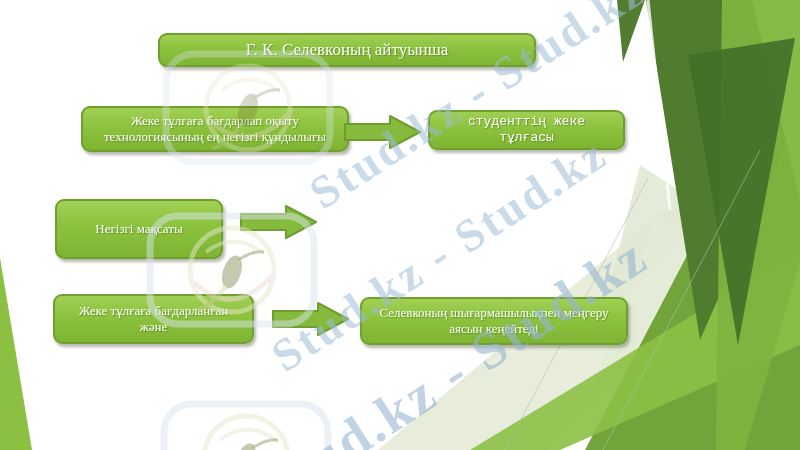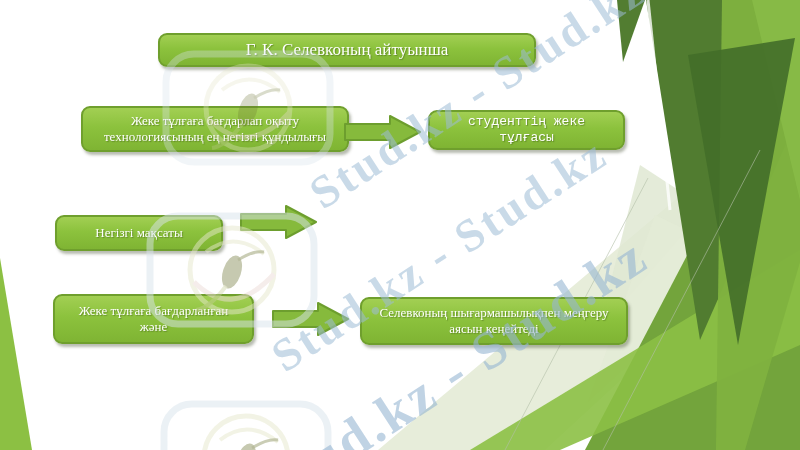--- a/index.html
+++ b/index.html
@@ -84,21 +84,21 @@
     <div class="gbox" style="left:53px;top:106px;width:268px;height:46px;margin-left:28px;">
       <span>Жеке тұлғаға бағдарлап оқыту технологиясының ең негізгі құндылығы</span>
     </div>
     <svg class="flow-arrow" style="left:344px;top:114px;" width="78" height="36" viewBox="0 0 78 36">
       <polygon points="1,10 46,10 46,2 76,18 46,34 46,26 1,26" fill="#86ba3c" stroke="#6d9e2e" stroke-width="2" stroke-linejoin="round"></polygon>
     </svg>
     <div class="gbox" style="left:428px;top:110px;width:197px;height:40px;font-family:Liberation Mono, monospace;">
       <span>студенттің жеке тұлғасы</span>
     </div>
 
-    <div class="gbox" style="left:55px;top:199px;width:168px;height:36px;margin-top:16px;">
+    <div class="gbox" style="left:55px;top:199px;width:168px;height:60px;">
       <span>Негізгі мақсаты</span>
     </div>
     <svg class="flow-arrow" style="left:240px;top:204px;" width="78" height="36" viewBox="0 0 78 36">
       <polygon points="1,10 46,10 46,2 76,18 46,34 46,26 1,26" fill="#86ba3c" stroke="#6d9e2e" stroke-width="2" stroke-linejoin="round"></polygon>
     </svg>
 
     <div class="gbox" style="left:53px;top:294px;width:201px;height:50px;">
       <span>Жеке тұлғаға бағдарланған және</span>
     </div>
     <svg class="flow-arrow" style="left:272px;top:301px;" width="78" height="36" viewBox="0 0 78 36">

